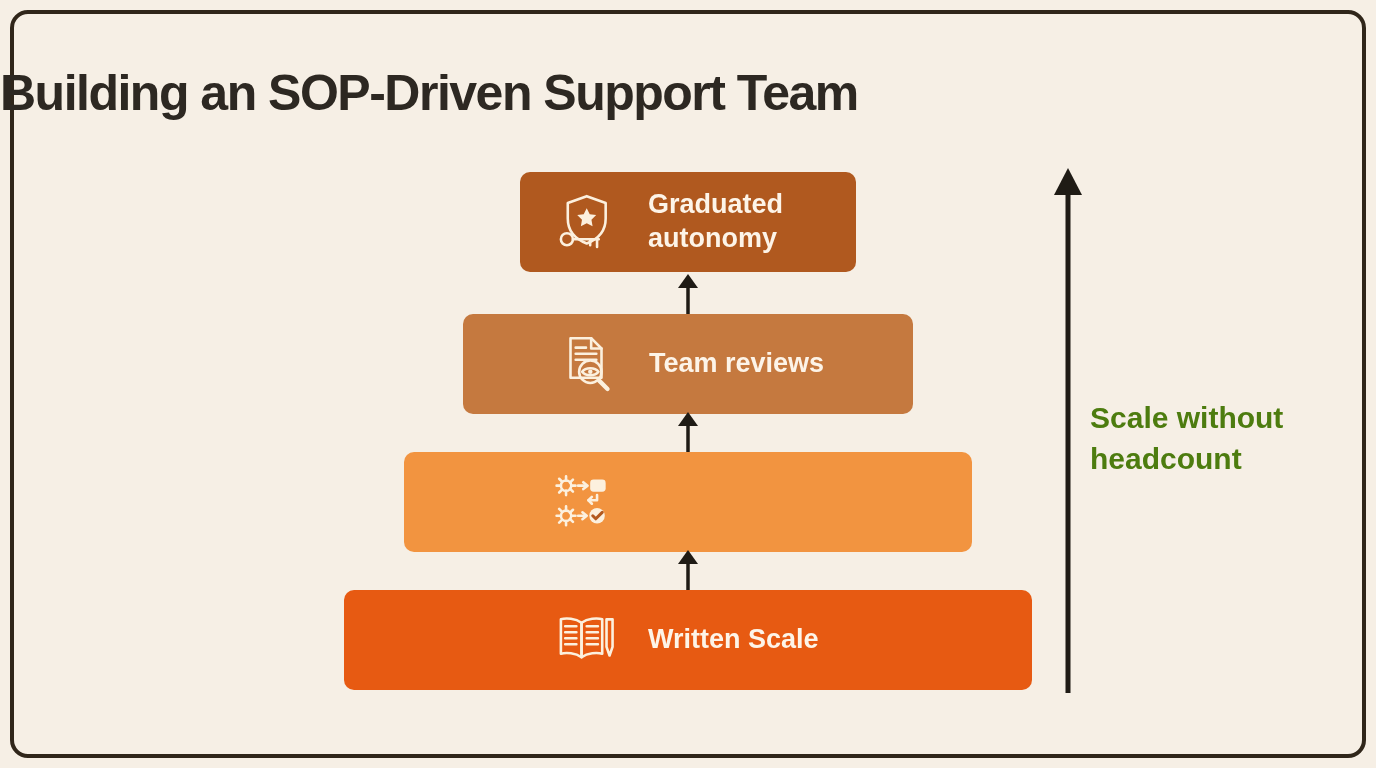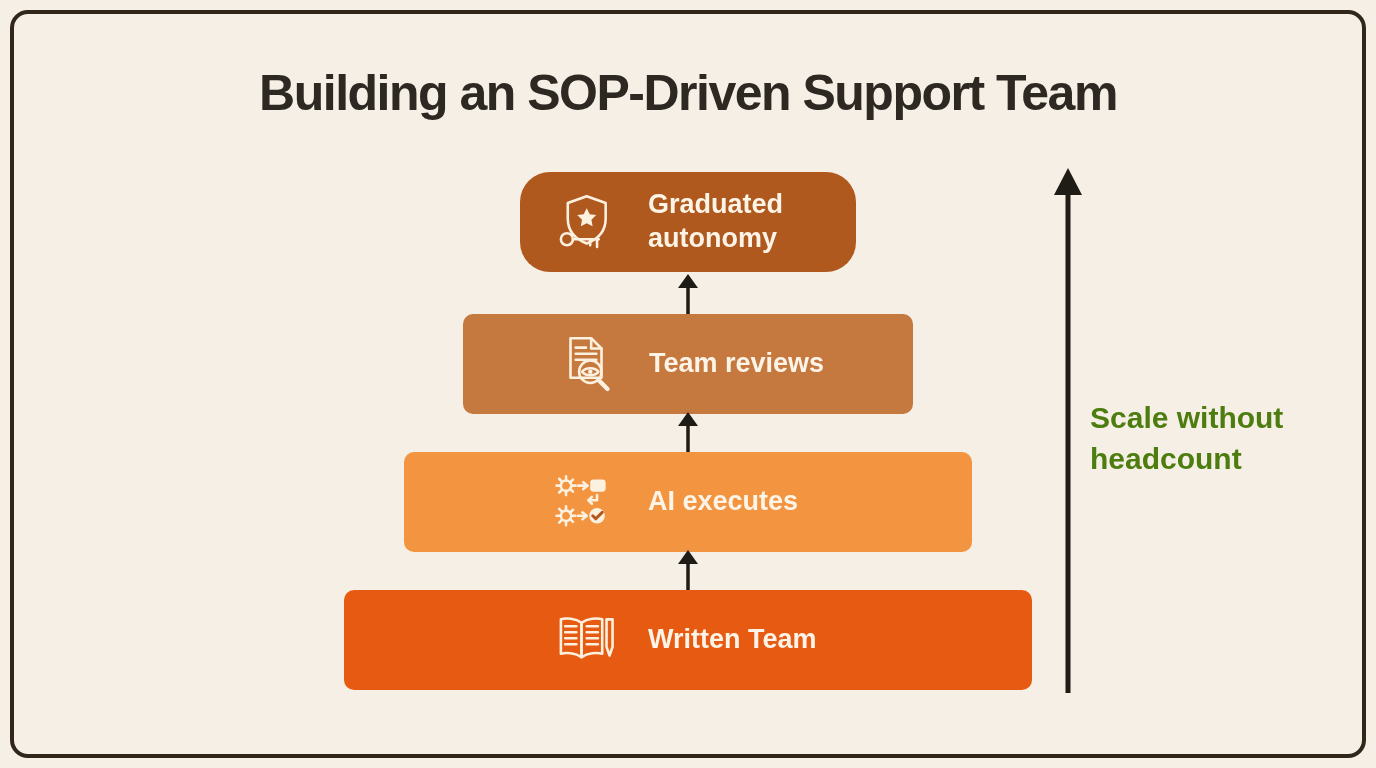--- a/index.html
+++ b/index.html
@@ -10,29 +10,28 @@
     position:relative;
     overflow:hidden;
   }
   .frame {
     position:absolute; inset:10px;
     border:4px solid #30261a;
     border-radius:18px;
   }
   .title {
     position:absolute; top:64px; left:0; width:100%;
-    text-align:center;
     font-size:50px; font-weight:700; letter-spacing:-1.5px;
     color:#2d2822;
   }
   .level {
     position:absolute; height:100px;
     border-radius:10px;
   }
-  .lv0 { top:172px; left:520px; width:336px;border-radius:30px; }
+  .lv0 { top:172px; left:520px; width:336px; }
   .lv1 { top:314px; left:463px; width:450px; }
   .lv2 { top:452px; left:404px; width:568px; }
   .lv3 { top:590px; left:344px; width:688px; }
   .content {
     position:absolute; top:0; height:100%;
     display:flex; align-items:center;
   }
   .lv0 .content { left:26px; }
   .lv1 .content { left:84px; }
   .lv2 .content { left:142px; }
@@ -109,36 +108,35 @@
         <path d="M50 28 v6 H40"></path>
         <path d="M44 30 l-4 4 4 4"></path>
         <circle cx="14" cy="52" r="6"></circle>
         <path d="M14 41 v5 M14 58 v5 M3 52 h5 M20 52 h5 M6 44 l3.5 3.5 M18.5 48.5 L22 45 M6 60 l3.5 -3.5 M18.5 55.5 L22 59"></path>
         <path d="M28 52 H36"></path>
         <path d="M33 48 l5 4 -5 4"></path>
         <circle cx="50" cy="52" r="9" fill="#fcf0de" stroke="none"></circle>
         <path d="M45 52 l3.5 3.5 L56 48" stroke="#b3591f" stroke-width="3.5"></path>
       </svg>
     </span>
-    <span class="box-label">AI executes</span>
   </div>
 </div>
 
 <div class="level lv3" style="background-color: rgb(231, 90, 18);">
   <div class="content">
     <span class="icon">
       <svg width="66" height="62" viewBox="0 0 72 72" fill="none" stroke="#fcf0de" stroke-width="3" stroke-linecap="round" stroke-linejoin="round">
         <path d="M32 16 C25 11 14 10 8 12 V52 C14 50 25 51 32 56 Z"></path>
         <path d="M32 16 C39 11 50 10 56 12 V52 C50 50 39 51 32 56 Z"></path>
         <path d="M13 20 H26 M13 27 H26 M13 34 H26 M13 41 H26"></path>
         <path d="M38 20 H51 M38 27 H51 M38 34 H51 M38 41 H51"></path>
         <path d="M61 12 h7 v32 l-3.5 10 -3.5 -10 Z"></path>
       </svg>
     </span>
-    <span class="box-label">Written Team</span>
+    <span class="box-label">Written Scale</span>
   </div>
 </div>
 
 <span class="up-arrow ua0">
   <svg width="26" height="40" viewBox="0 0 26 40">
     <polygon points="13,0 3,14 23,14" fill="#1f1b15"></polygon>
     <line x1="13" y1="12" x2="13" y2="40" stroke="#1f1b15" stroke-width="3.5"></line>
   </svg>
 </span>
 <span class="up-arrow ua1">

